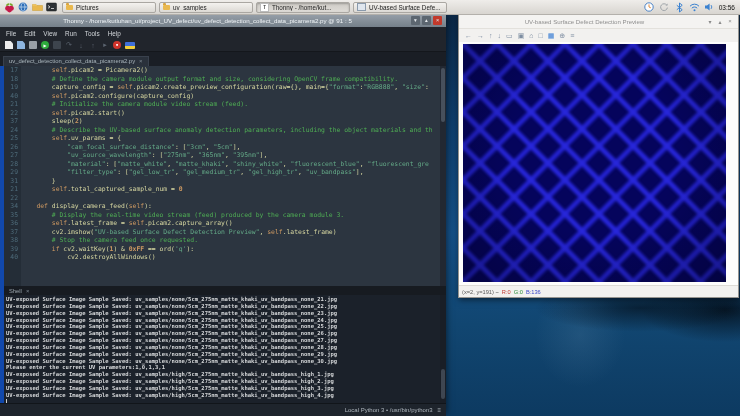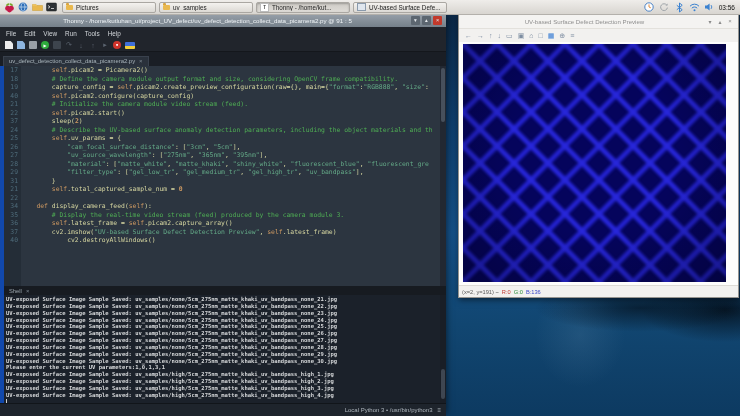--- a/index.html
+++ b/index.html
@@ -318,20 +318,28 @@
         </div>
         <div class="code-line">
           <span class="gutter">36</span>
           <span class="code-text"><span class="seg-p">        </span><span class="seg-k">self</span><span class="seg-p">.latest_frame = </span><span class="seg-k">self</span><span class="seg-p">.picam2.capture_array()</span></span>
         </div>
         <div class="code-line">
           <span class="gutter">37</span>
           <span class="code-text"><span class="seg-p">        cv2.imshow(</span><span class="seg-s">"UV-based Surface Defect Detection Preview"</span><span class="seg-p">, </span><span class="seg-k">self</span><span class="seg-p">.latest_frame)</span></span>
         </div>
         <div class="code-line">
+          <span class="gutter">38</span>
+          <span class="code-text"><span class="seg-p">        </span><span class="seg-c"># Stop the camera feed once requested.</span></span>
+        </div>
+        <div class="code-line">
+          <span class="gutter">39</span>
+          <span class="code-text"><span class="seg-p">        </span><span class="seg-k">if</span><span class="seg-p"> cv2.waitKey(</span><span class="seg-num">1</span><span class="seg-p">) &amp; </span><span class="seg-num">0xFF</span><span class="seg-p"> == ord(</span><span class="seg-s">'q'</span><span class="seg-p">):</span></span>
+        </div>
+        <div class="code-line">
           <span class="gutter">40</span>
           <span class="code-text"><span class="seg-p">            cv2.destroyAllWindows()</span></span>
         </div>
       </div>
     <div class="ed-scroll">
         <div class="ed-thumb"></div>
       </div>
   </div>
   <div class="t-shell-header">
     <span>Shell</span>

